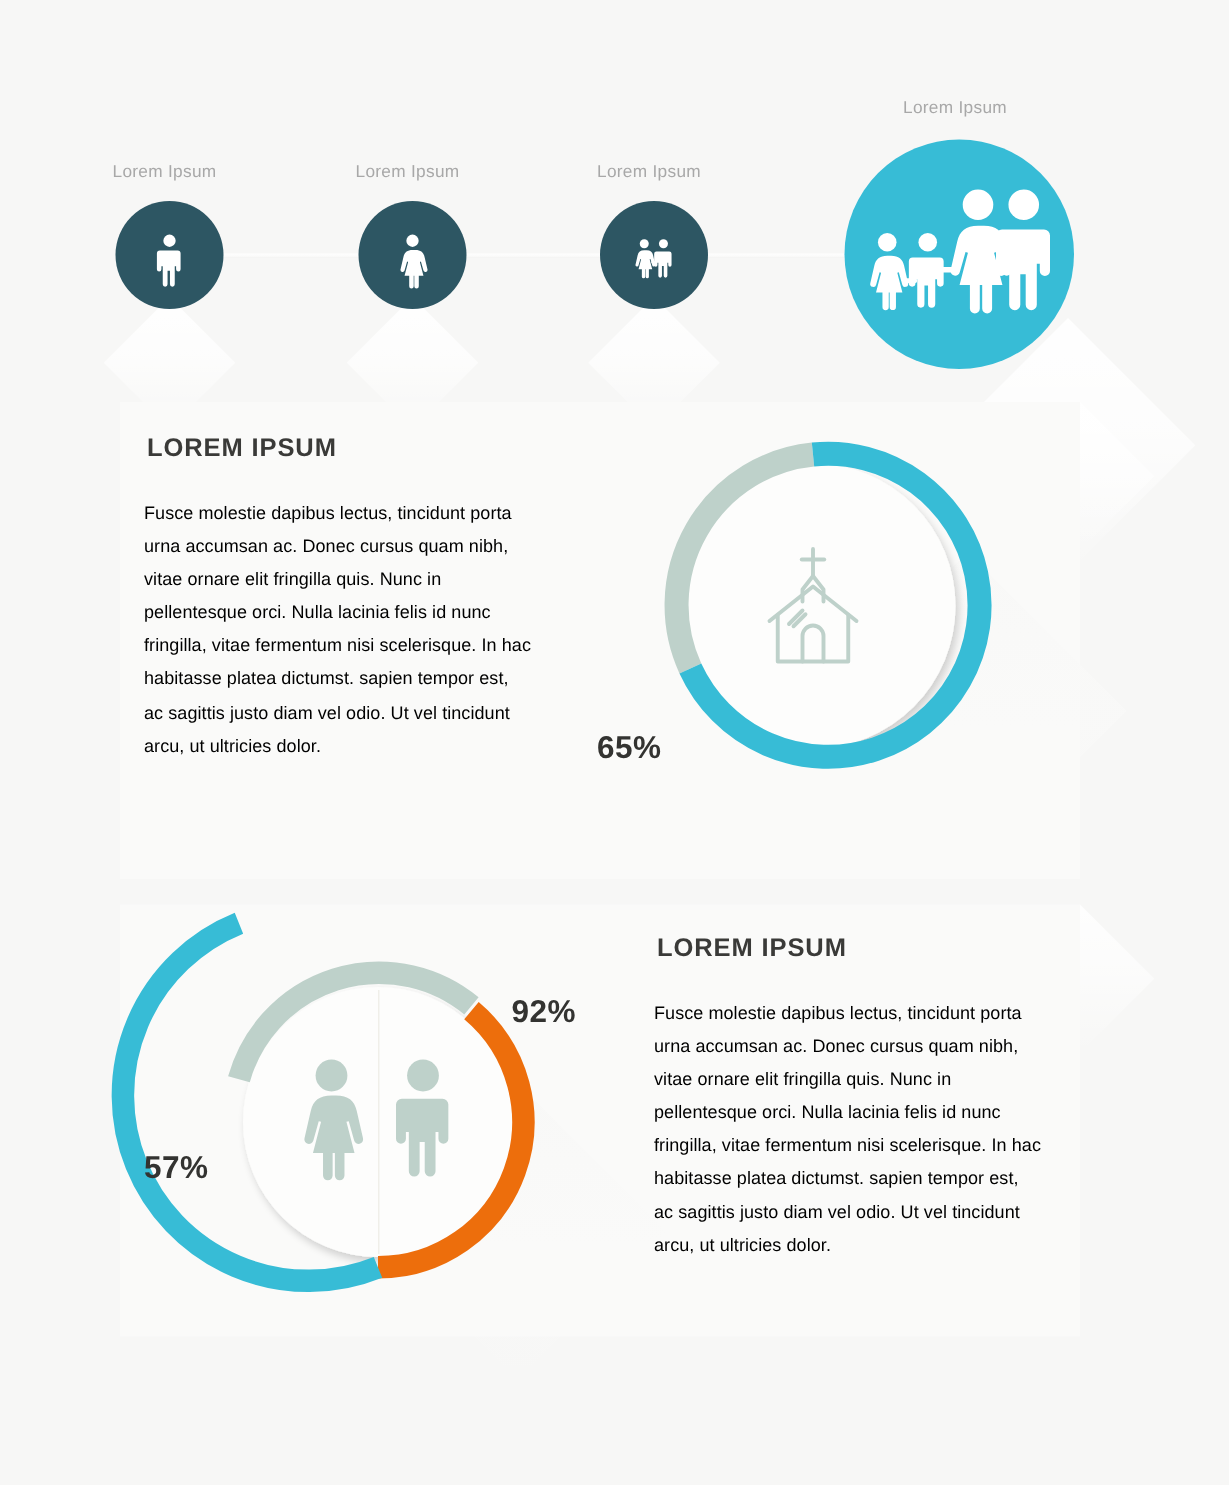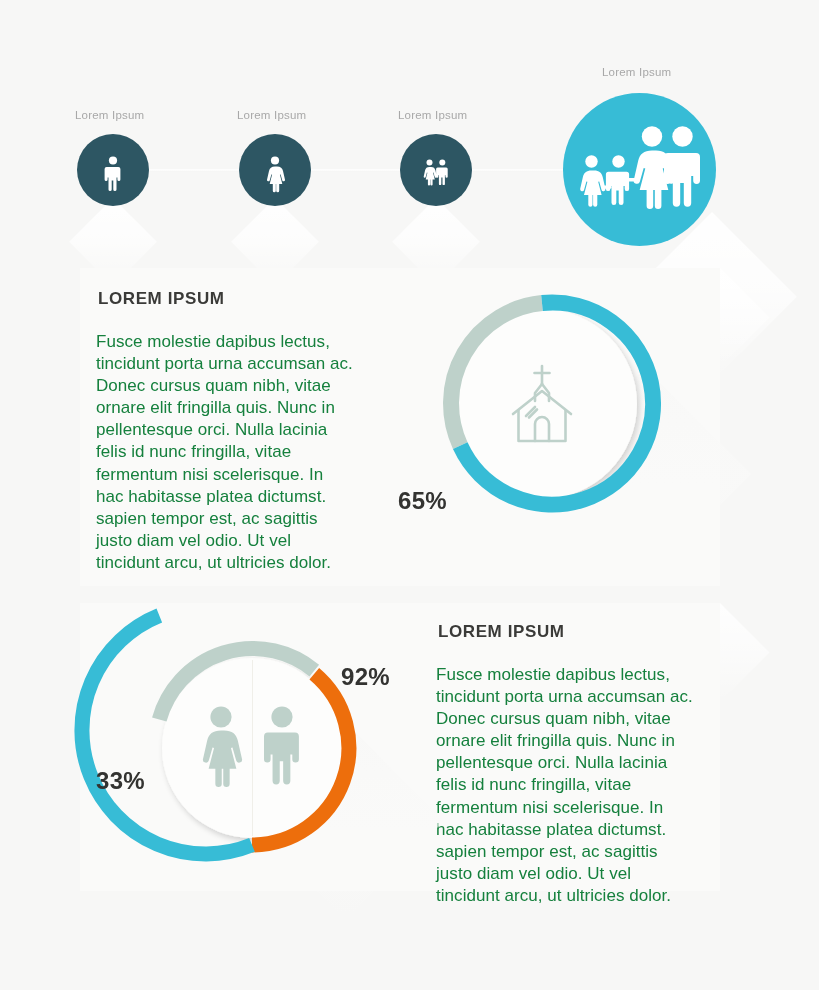--- a/index.html
+++ b/index.html
@@ -90,23 +90,23 @@
     position: absolute;
     font-size: 17px;
     font-weight: 700;
     color: #3a3a38;
     letter-spacing: .6px;
   }
 
   .card-body {
     position: absolute;
     width: 258px;
-    font-size: 17px;
+    font-size: 12px;
     line-height: 22.1px;
-    color: #15803d;
+    color: #000000;
     letter-spacing: .05px;
   }
 
   
   .donut {
     position: absolute;
   }
   .donut svg { display: block; overflow: visible; }
 
   .donut-icon {
@@ -124,21 +124,21 @@
     position: absolute;
     top: 16px;
     bottom: 16px;
     left: 50%;
     width: 1px;
     background: #f0efe9;
   }
 
   .pct-label {
     position: absolute;
-    font-size: 24px;
+    font-size: 21px;
     font-weight: 700;
     color: #333331;
     letter-spacing: .3px;
     white-space: nowrap;
     text-align: right;
   }
 
   .donut-drop {
     position: absolute;
     background: linear-gradient(135deg, rgba(248,248,247,.95) 0%, rgba(250,250,249,.6) 55%, rgba(250,250,249,0) 100%);
@@ -320,15 +320,15 @@
 
         <g fill="#bed1ca">
           <circle cx="92" cy="15" r="10.6"></circle>
           <path d="M79 30.5 h26 a3.9 3.9 0 0 1 3.9 3.9 v22.8 a3.3 3.3 0 0 1 -6.6 0 v-4.6 h-1.95 v26.2 a3.6 3.6 0 0 1 -7.2 0 v-19.5 h-3.4 v19.5 a3.6 3.6 0 0 1 -7.2 0 v-26.2 h-1.95 v4.6 a3.3 3.3 0 0 1 -6.6 0 v-22.8 a3.9 3.9 0 0 1 3.9 -3.9 z"></path>
         </g>
       </svg>
     </div>
   </div>
 
   <div class="pct-label" style="left:341px; top:663px;">92%</div>
-  <div class="pct-label" style="left:96px; top:767px;">33%</div>
+  <div class="pct-label" style="left:96px; top:767px;">57%</div>
 
 </div>
 
 </body></html>

